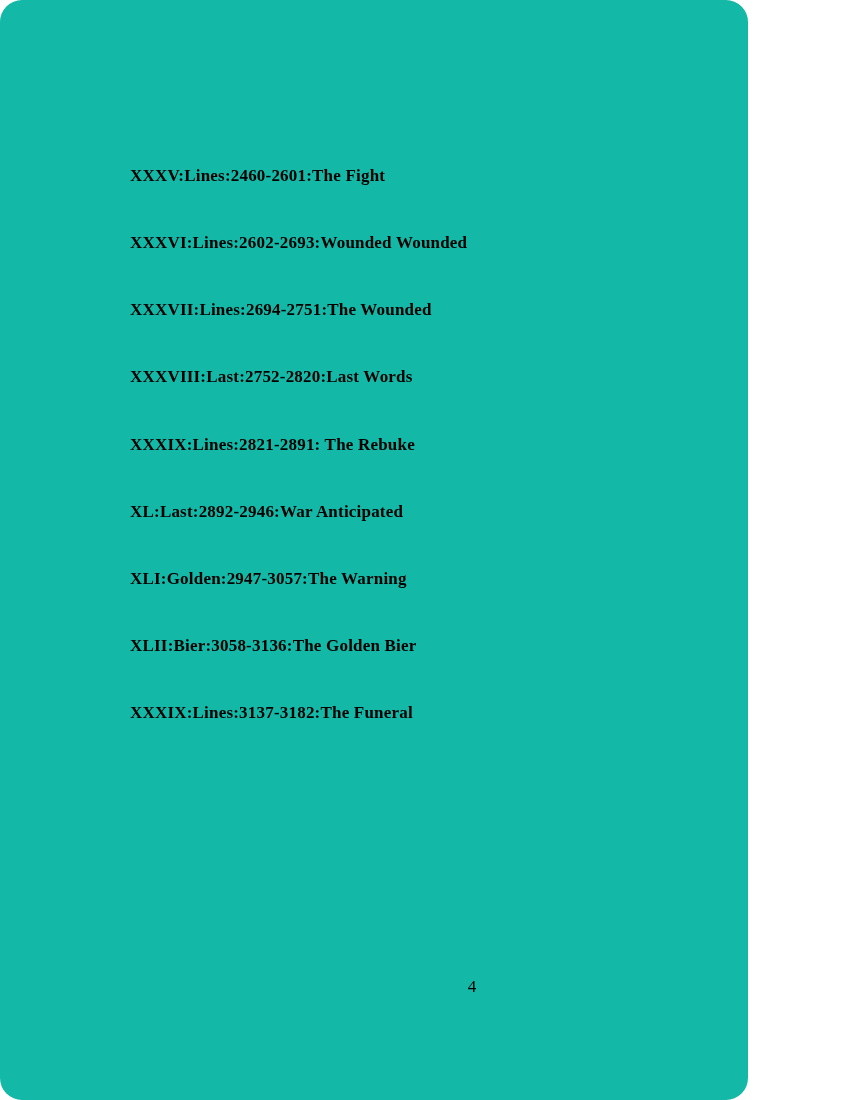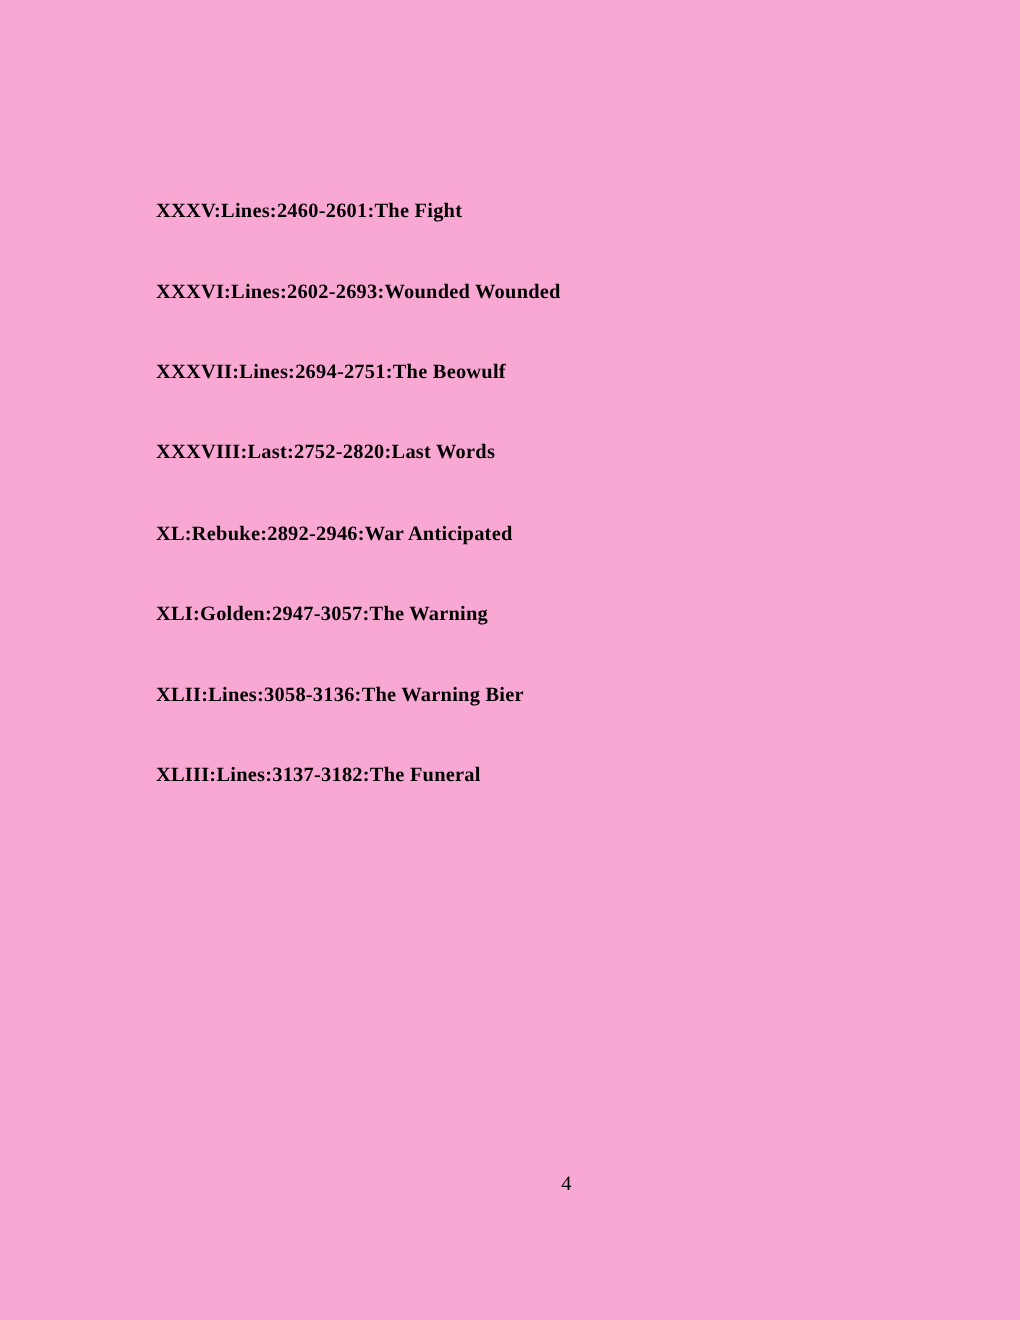--- a/index.html
+++ b/index.html
@@ -4,24 +4,25 @@
 <style>
   * { margin: 0; padding: 0; box-sizing: border-box; }
   html, body {
     width: 850px;
     height: 1100px;
     background: #ffffff;
     font-family: "Liberation Serif", serif;
   }
   .page {
     position: relative;
-    width: 850px;
+    width: 748px;
     height: 1100px;
-    background: #f9a8d4;
+    background: #14b8a6;
     overflow: hidden;
+    border-radius: 22px;
   }
   .toc-block {
     position: absolute;
     left: 130px;
     top: 120px;
     font-family: "Liberation Serif", serif;
     font-weight: bold;
     font-size: 17px;
     line-height: 22.4px;
     color: #000000;
@@ -44,23 +45,24 @@
   }
 </style>
 </head>
 <body>
 
 <div class="page">
 
   <div class="toc-block">
     <div class="toc-line">XXXV:Lines:2460-2601:The Fight</div>
     <div class="toc-line">XXXVI:Lines:2602-2693:Wounded Wounded</div>
-    <div class="toc-line">XXXVII:Lines:2694-2751:The Beowulf</div>
+    <div class="toc-line">XXXVII:Lines:2694-2751:The Wounded</div>
     <div class="toc-line">XXXVIII:Last:2752-2820:Last Words</div>
-    <div class="toc-line">XL:Rebuke:2892-2946:War Anticipated</div>
+    <div class="toc-line">XXXIX:Lines:2821-2891: The Rebuke</div>
+    <div class="toc-line">XL:Last:2892-2946:War Anticipated</div>
     <div class="toc-line">XLI:Golden:2947-3057:The Warning</div>
-    <div class="toc-line">XLII:Lines:3058-3136:The Warning Bier</div>
-    <div class="toc-line">XLIII:Lines:3137-3182:The Funeral</div>
+    <div class="toc-line">XLII:Bier:3058-3136:The Golden Bier</div>
+    <div class="toc-line">XXXIX:Lines:3137-3182:The Funeral</div>
   </div>
 
   <div class="page-number">4</div>
 
 </div>
 
 </body></html>

